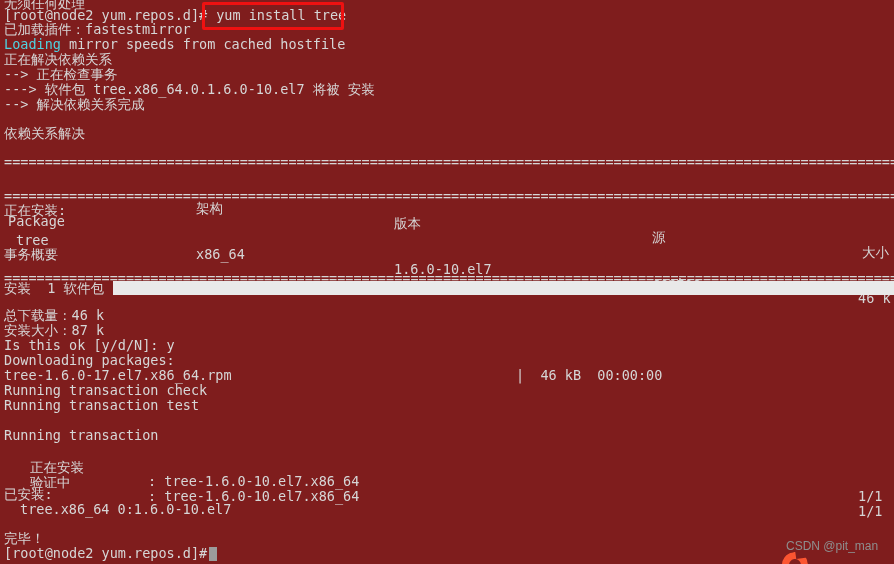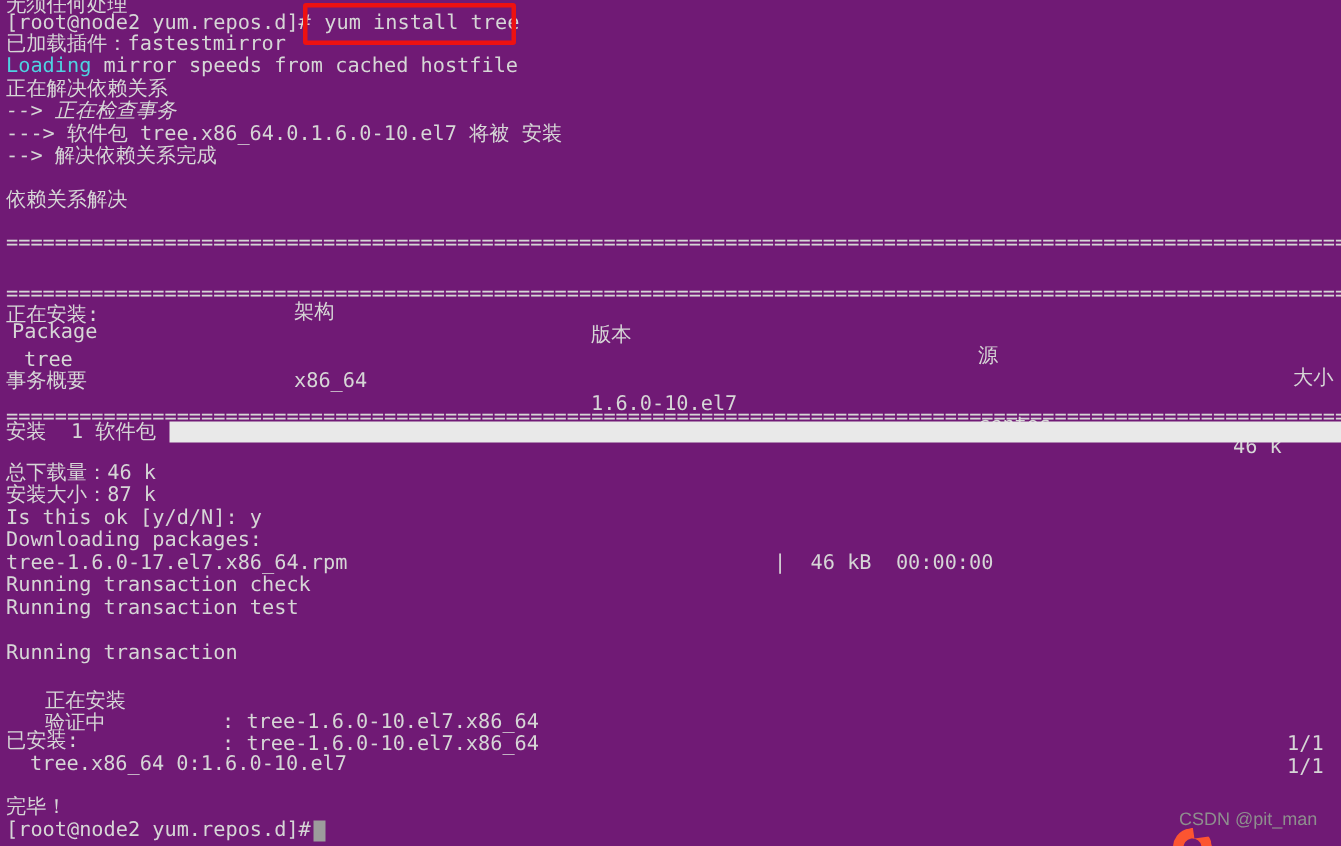--- a/index.html
+++ b/index.html
@@ -7,21 +7,21 @@
     padding: 0;
     background: #1b1b1b;
   }
   body {
     font-family: "DejaVu Sans Mono", "Liberation Mono", monospace;
   }
   #terminal {
     position: relative;
     width: 894px;
     height: 564px;
-    background: #701a75;
+    background: #7f1d1d;
     overflow: hidden;
     font-size: 13.5px;
     line-height: 14.6px;
     color: #d6d6d6;
     -webkit-font-smoothing: none;
   }
   .line {
     position: absolute;
     left: 0;
     width: 894px;
@@ -99,21 +99,21 @@
 
   <div class="line" style="top:8px;"><span>[root@node2 yum.repos.d]#</span><span style="padding-left:9px;">yum install tree</span></div>
 
   <div id="command-highlight-box" style="left:202px; top:2px; width:142px; height:28px;"></div>
 
   <div class="line" style="top:22px;">已加载插件：fastestmirror</div>
 
   <div class="line" style="top:37px;"><span class="cyan">Loading</span><span> mirror speeds from cached hostfile</span></div>
 
   <div class="line" style="top:52px;">正在解决依赖关系</div>
-  <div class="line" style="top:67px;font-style:italic;">--&gt; 正在检查事务</div>
+  <div class="line" style="top:67px;">--&gt; 正在检查事务</div>
   <div class="line" style="top:82px;">---&gt; 软件包 tree.x86_64.0.1.6.0-10.el7 将被 安装</div>
   <div class="line" style="top:97px;">--&gt; 解决依赖关系完成</div>
 
   <div class="line" style="top:126px;">依赖关系解决</div>
 
   <div class="line" style="top:155px; overflow:hidden;">================================================================================================================================</div>
 
   <div class="line" style="top:172px;">
     <span class="col" style="left:8px;margin-top:27px;">Package</span>
     <span class="col" style="left:196px;">架构</span>
@@ -124,21 +124,21 @@
 
   <div class="line" style="top:189px; overflow:hidden;">================================================================================================================================</div>
 
   <div class="line" style="top:203px;">正在安装:</div>
 
   <div class="line" style="top:218px;">
     <span class="col" style="left:16px;">tree</span>
     <span class="col" style="left:196px;">x86_64</span>
     <span class="col" style="left:394px;">1.6.0-10.el7</span>
     <span class="col" style="left:652px;">centos</span>
-    <span class="col" style="left:822px;">46 k</span>
+    <span class="col" style="left:858px;">46 k</span>
   </div>
 
   <div class="line" style="top:247px;">事务概要</div>
 
   <div class="line" style="top:271px; overflow:hidden;">================================================================================================================================</div>
 
   <div class="hl-band" style="left:113px; top:281px; width:781px;"></div>
   <div class="line" style="top:281px;">安装  1 软件包</div>
 
   <div class="line" style="top:308px;">总下载量：46 k</div>

